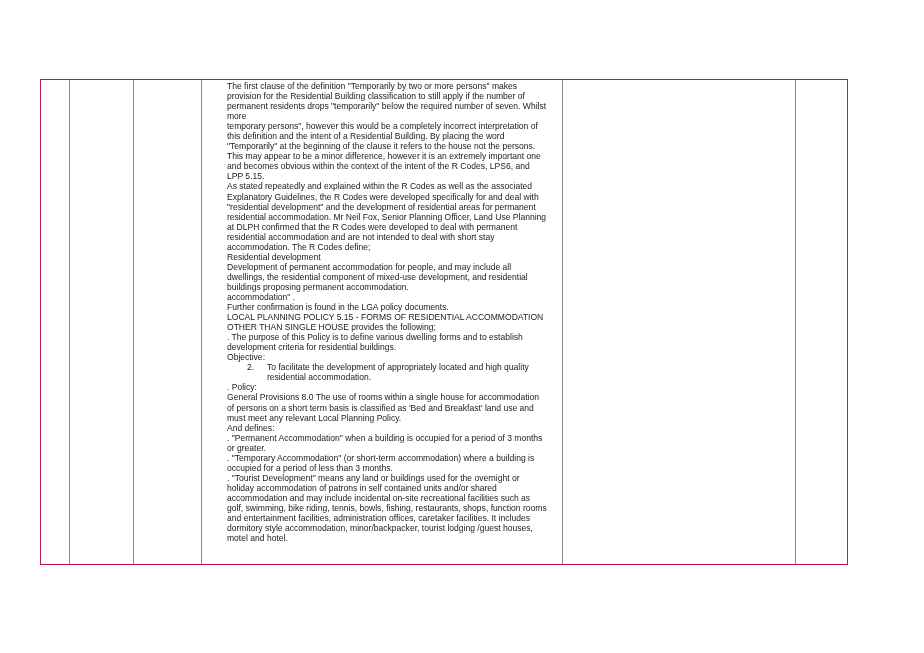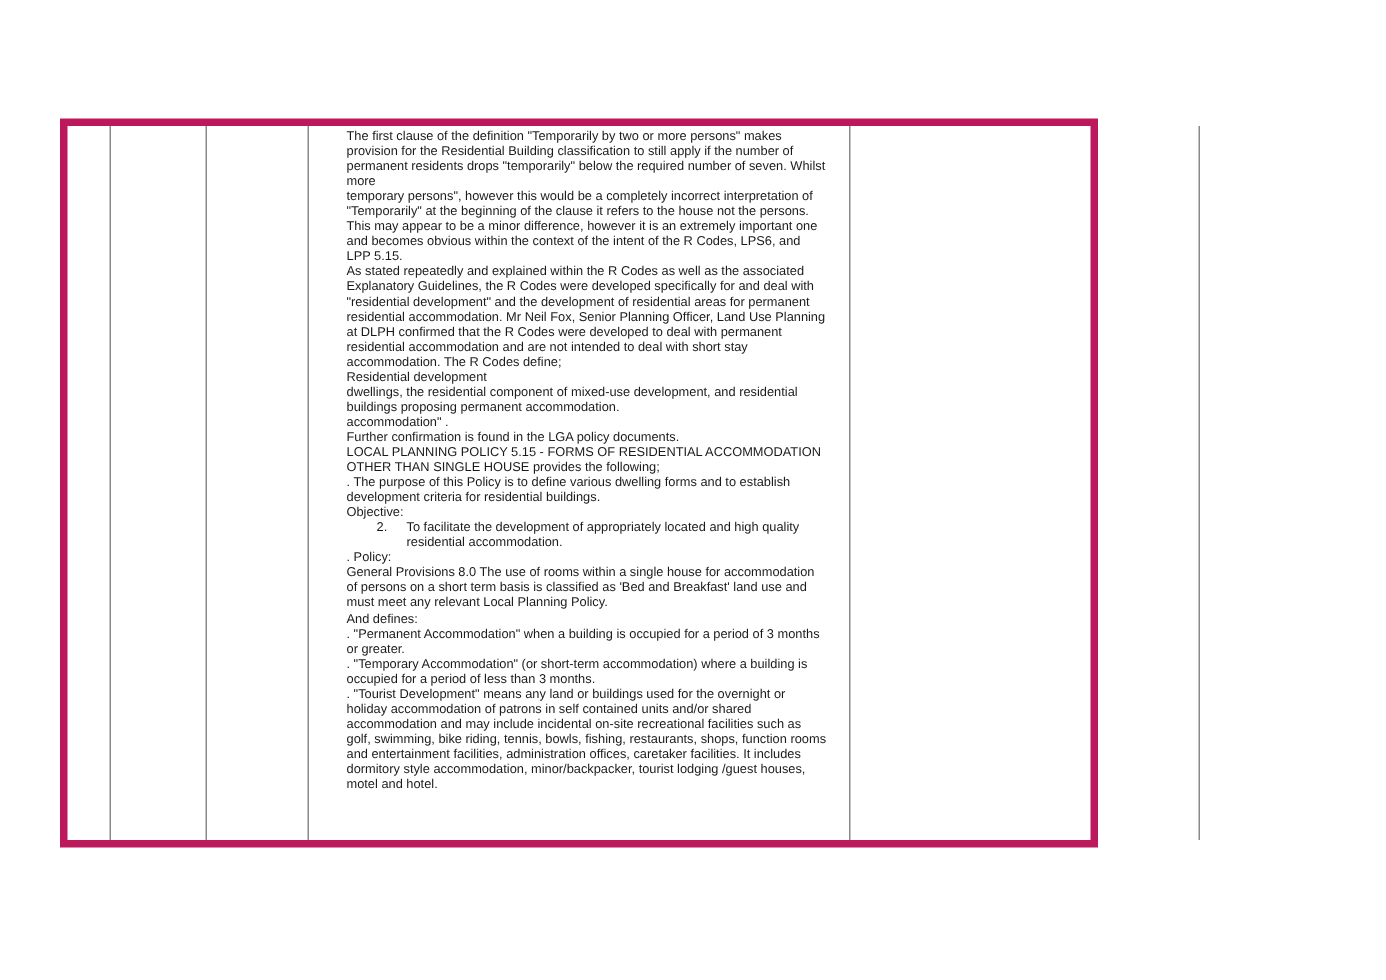--- a/index.html
+++ b/index.html
@@ -1,17 +1,17 @@
 <!DOCTYPE html>
 <html><head>
   <meta charset="utf-8">
   <style>
     html, body { margin: 0; padding: 0; background: #ffffff; }
     body { width: 924px; height: 653px; position: relative; overflow: hidden; font-family: "Liberation Sans", sans-serif; }
-    .table { position: absolute; left: 40px; top: 79px; width: 692px; height: 486px; border: 5px solid #be185d; box-sizing: border-box; }
+    .table { position: absolute; left: 40px; top: 79px; width: 808px; height: 486px; border: 1px solid #be185d; box-sizing: border-box; }
     .col-line { position: absolute; top: 0; bottom: 0; width: 0; border-left: 1px solid #8a8a8a; }
     .cell-text { position: absolute; left: 186px; top: 1px; width: 335px; font-size: 8.55px; line-height: 10.05px; color: #1a1a1a; }
     .cell-text p { margin: 0; white-space: pre-wrap; }
     .cell-text .numbered { display: flex; padding-left: 20px; }
     .cell-text .numbered .num { width: 20px; flex: none; }
     .cell-text .numbered .body { flex: 1; }
   </style>
 </head>
 <body>
 
@@ -21,32 +21,34 @@
   <div class="col-line" style="left:160px"></div>
   <div class="col-line" style="left:521px"></div>
   <div class="col-line" style="left:754px"></div>
 
   <div class="cell-text" id="cell">
       <p>The first clause of the definition "Temporarily by two or more persons" makes</p>
       <p>provision for the Residential Building classification to still apply if the number of</p>
       <p>permanent residents drops "temporarily" below the required number of seven. Whilst</p>
       <p>more</p>
       <p>temporary persons", however this would be a completely incorrect interpretation of</p>
+      <p>this definition and the intent of a Residential Building. By placing the word</p>
       <p>"Temporarily" at the beginning of the clause it refers to the house not the persons.</p>
       <p>This may appear to be a minor difference, however it is an extremely important one</p>
       <p>and becomes obvious within the context of the intent of the R Codes, LPS6, and</p>
       <p>LPP 5.15.</p>
       <p>As stated repeatedly and explained within the R Codes as well as the associated</p>
       <p>Explanatory Guidelines, the R Codes were developed specifically for and deal with</p>
       <p>"residential development" and the development of residential areas for permanent</p>
       <p>residential accommodation. Mr Neil Fox, Senior Planning Officer, Land Use Planning</p>
       <p>at DLPH confirmed that the R Codes were developed to deal with permanent</p>
       <p>residential accommodation and are not intended to deal with short stay</p>
       <p>accommodation. The R Codes define;</p>
       <p>Residential development</p>
+      <p>Development of permanent accommodation for people, and may include all</p>
       <p>dwellings, the residential component of mixed-use development, and residential</p>
       <p>buildings proposing permanent accommodation.</p>
       <p>accommodation" .</p>
       <p>Further confirmation is found in the LGA policy documents.</p>
       <p>LOCAL PLANNING POLICY 5.15 - FORMS OF RESIDENTIAL ACCOMMODATION</p>
       <p>OTHER THAN SINGLE HOUSE provides the following;</p>
       <p>. The purpose of this Policy is to define various dwelling forms and to establish</p>
       <p>development criteria for residential buildings.</p>
       <p>Objective:</p>
       <div class="numbered">

